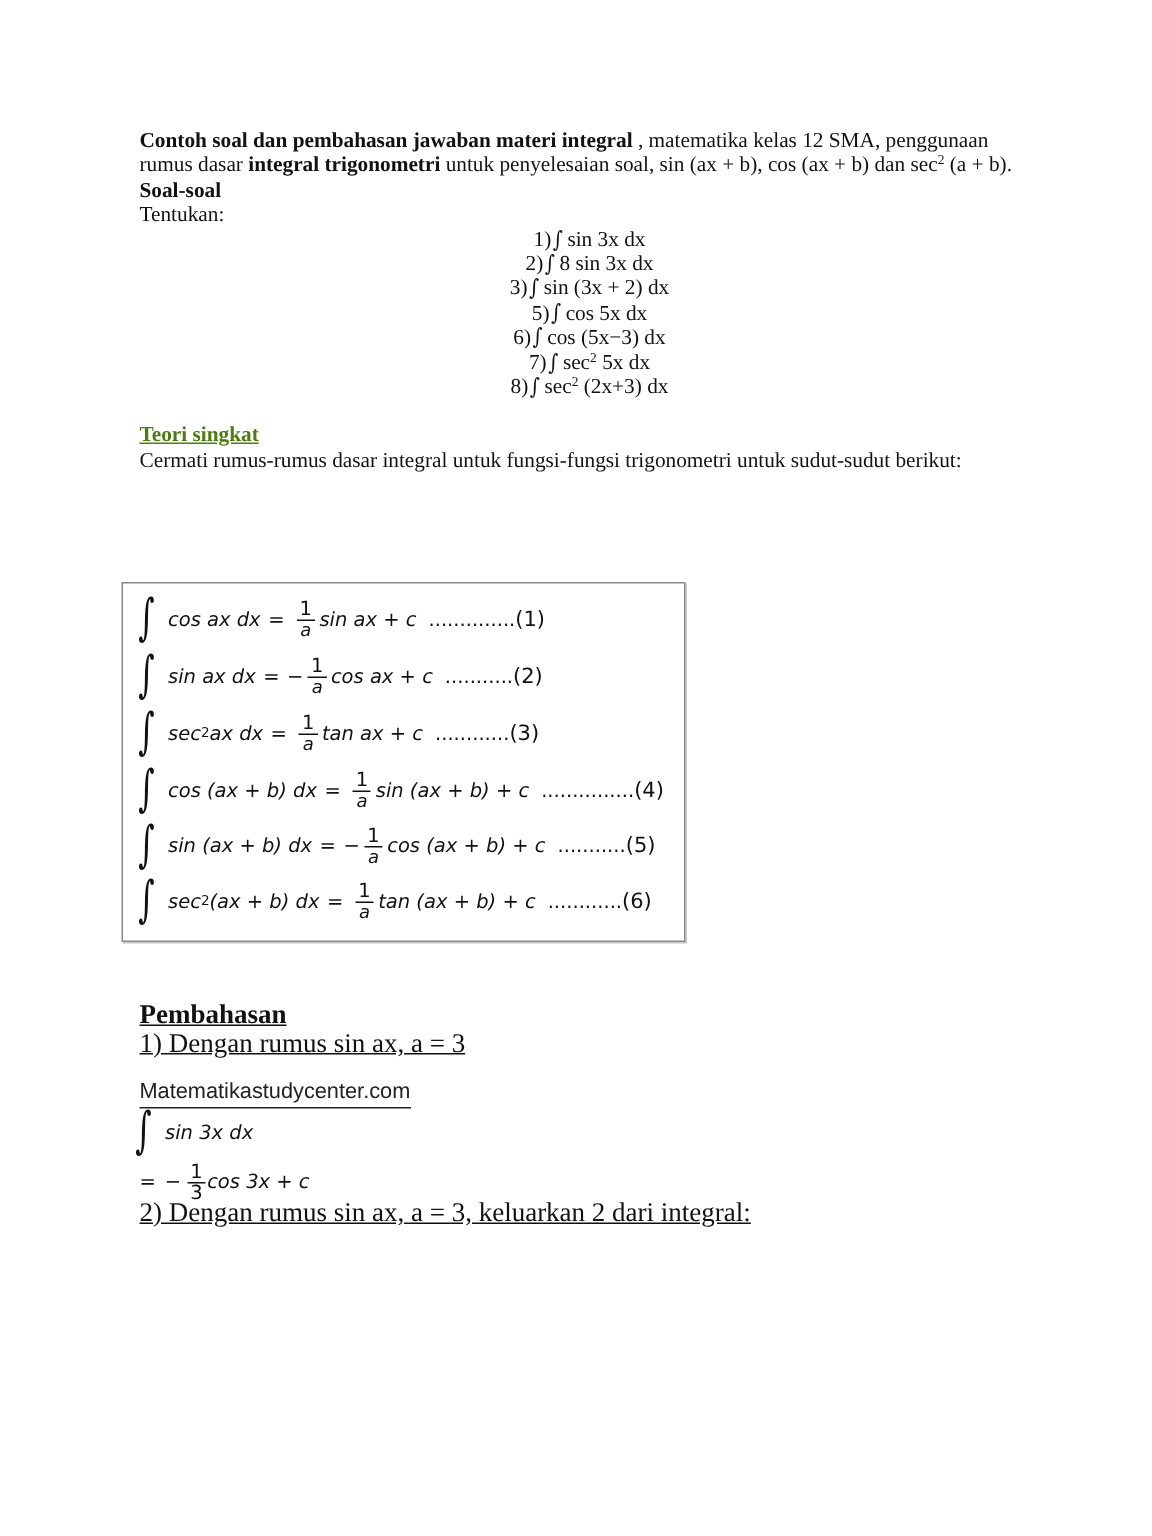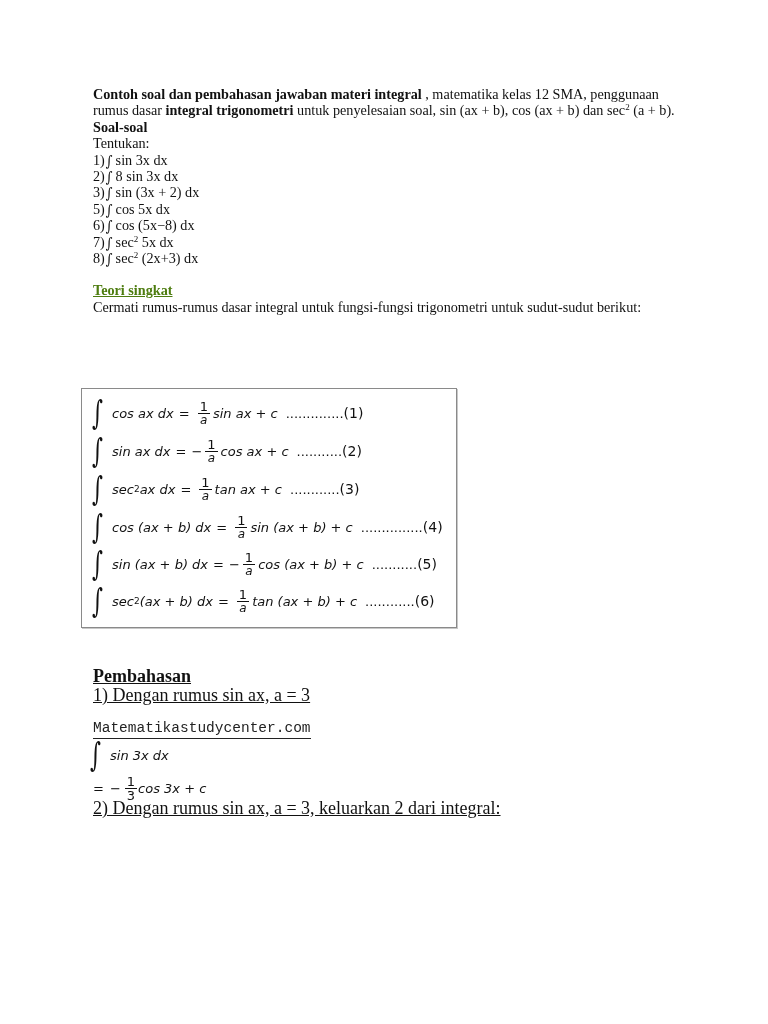--- a/index.html
+++ b/index.html
@@ -4,61 +4,61 @@
 <style>
   html, body { margin: 0; padding: 0; background: #ffffff; }
   body { width: 768px; height: 1024px; position: relative; overflow: hidden;
          font-family: "Liberation Serif", serif; color: #111; }
   .page { position: absolute; left: 93px; top: 86px; width: 600px; font-size: 14.2px; line-height: 16.4px; }
   .p { margin: 0; }
   b { font-weight: bold; }
   .sup { font-size: 9px; vertical-align: 5px; line-height: 0; }
   .int { font-family: "DejaVu Serif", serif; font-size: 13px; display: inline-block; transform: scaleY(1.15); margin: 0 3px 0 1px; }
   .sol-list { margin: 0; padding: 0; list-style: none; }
-  .sol-list li { height: 16.4px; white-space: nowrap; }
+  .sol-list li { height: 16.4px; white-space: nowrap; text-align: center; }
   .green { color: #4d7c0f; text-decoration: underline; font-weight: bold; }
   .gap1 { height: 16px; }
   
   .fbox { position: absolute; left: 81px; top: 388px; width: 374px; height: 238px;
           border: 1px solid #8a8a8a; box-shadow: 1px 1px 0 #c8c8c8; background: #fff; }
   .frow { position: absolute; left: 8px; height: 36px; display: flex; align-items: center;
           font-family: "DejaVu Sans", sans-serif; font-size: 13px; white-space: nowrap; }
   .bigint { font-family: "DejaVu Serif", serif; font-size: 30px; line-height: 30px; font-style: italic;
             transform: scaleX(0.7) scaleY(1.1); display: inline-block; width: 14px; margin-right: 8px; color:#111; }
   .mi { font-style: italic; }
   .op { margin: 0 5px; font-style: normal; }
   .frac { display: inline-flex; flex-direction: column; align-items: center; margin: 0 3px; font-size: 12px; line-height: 13px; }
   .frac .num { border-bottom: 1px solid #111; padding: 0 2px; font-style: normal; font-size: 13px; }
   .frac .den { font-style: italic; }
   .dots { margin-left: 8px; letter-spacing: 0px; font-style: normal; }
   .num-l { font-style: normal; font-size: 14px; }
   
   .sec { position: absolute; left: 93px; font-size: 18px; text-decoration: underline; }
-  .wm { position: absolute; left: 93px; top: 720px; font-family: Liberation Mono, monospace; font-size: 14.5px;
+  .wm { position: absolute; left: 93px; top: 720px; font-family: Liberation Sans, sans-serif; font-size: 14.5px;
         border-bottom: 1.5px solid #222; padding-bottom: 2px; color: #222; }
   .s1 { position: absolute; left: 88px; top: 740px; display: flex; align-items: center;
         font-family: "DejaVu Sans", sans-serif; font-size: 13px; }
   .s2 { position: absolute; left: 93px; top: 775px; display: flex; align-items: center;
         font-family: "DejaVu Sans", sans-serif; font-size: 13px; }
 </style>
 </head>
 <body>
 
 <div class="page">
   <p class="p">
     <b>Contoh soal dan pembahasan jawaban materi integral</b><span> , matematika kelas 12 SMA, penggunaan rumus dasar </span><b>integral trigonometri</b><span> untuk penyelesaian soal, sin (ax + b), cos (ax + b) dan sec</span><span class="sup">2</span><span> (a + b).</span>
   </p>
   <p class="p"><b>Soal-soal</b></p>
   <p class="p">Tentukan:</p>
   <ul class="sol-list">
     <li><span>1)</span><span class="int">∫</span><span>sin 3x dx</span></li>
     <li><span>2)</span><span class="int">∫</span><span>8 sin 3x dx</span></li>
     <li><span>3)</span><span class="int">∫</span><span>sin (3x + 2) dx</span></li>
     <li><span>5)</span><span class="int">∫</span><span>cos 5x dx</span></li>
-    <li><span>6)</span><span class="int">∫</span><span>cos (5x−8) dx</span></li>
+    <li><span>6)</span><span class="int">∫</span><span>cos (5x−3) dx</span></li>
     <li><span>7)</span><span class="int">∫</span><span>sec</span><span class="sup">2</span><span> 5x dx</span></li>
     <li><span>8)</span><span class="int">∫</span><span>sec</span><span class="sup">2</span><span> (2x+3) dx</span></li>
   </ul>
   <div class="gap1"></div>
   <p class="p"><span class="green">Teori singkat</span></p>
   <p class="p" style="width:560px;">Cermati rumus-rumus dasar integral untuk fungsi-fungsi trigonometri untuk sudut-sudut berikut:</p>
 </div>
 
 <div class="fbox">
   <div class="frow" style="top:6px;">

